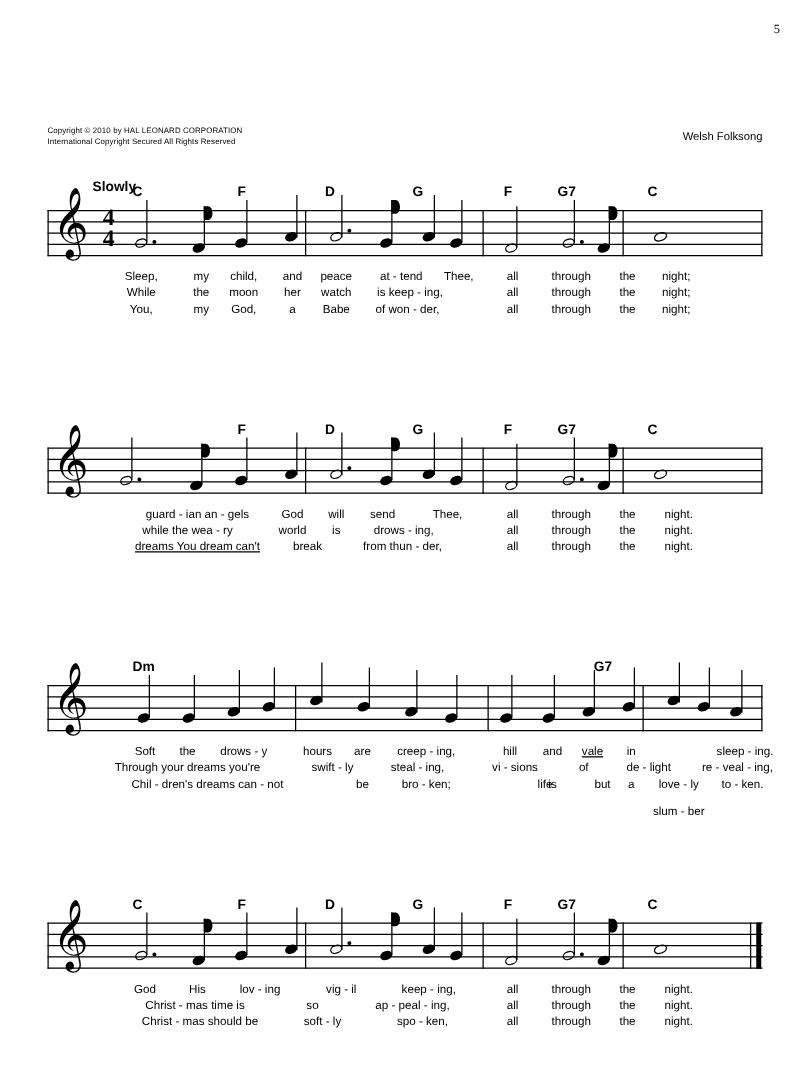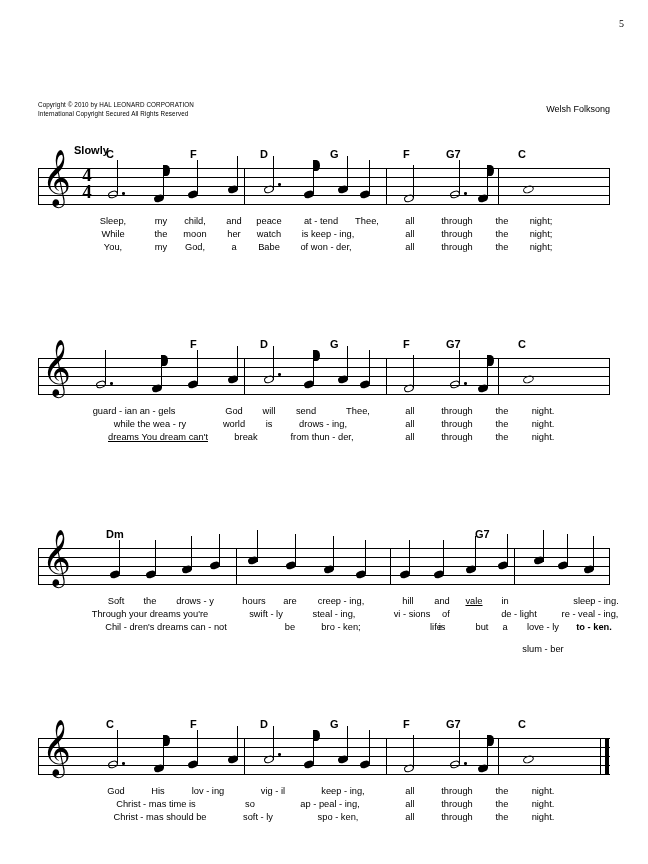--- a/index.html
+++ b/index.html
@@ -393,21 +393,21 @@
     <div class="dot" style="left:426px; top:24px;"></div>
 
     <div class="note" style="left:440px; top:27px;"></div>
     <div class="stem" style="left:449px; top:-3px; height:33px;"></div>
     <div class="flag" style="left:449px; top:-3px;"></div>
 
     <div class="note open" style="left:485px; top:18px;"></div>
 
     <div class="lyrics" style="top:48px;">
       <div class="lyric-line">
-        <span class="lyric" style="left:96px;">guard - ian  an - gels</span>
+        <span class="lyric" style="left:120px;">guard - ian  an - gels</span>
         <span class="lyric" style="left:196px;">God</span>
         <span class="lyric" style="left:231px;">will</span>
         <span class="lyric" style="left:268px;">send</span>
         <span class="lyric" style="left:320px;">Thee,</span>
         <span class="lyric" style="left:372px;">all</span>
         <span class="lyric" style="left:419px;">through</span>
         <span class="lyric" style="left:464px;">the</span>
         <span class="lyric" style="left:505px;">night.</span>
       </div>
       <div class="lyric-line">
@@ -497,34 +497,34 @@
         <span class="lyric" style="left:436px;text-decoration:underline;">vale</span>
         <span class="lyric" style="left:467px;">in</span>
         <span class="lyric" style="left:505px;margin-top:48px;">slum - ber</span>
         <span class="lyric" style="left:558px;">sleep - ing.</span>
       </div>
       <div class="lyric-line">
         <span class="lyric" style="left:112px;">Through  your  dreams  you're</span>
         <span class="lyric" style="left:228px;">swift - ly</span>
         <span class="lyric" style="left:296px;">steal - ing,</span>
         <span class="lyric" style="left:374px;">vi - sions</span>
-        <span class="lyric" style="left:408px;">of</span>
+        <span class="lyric" style="left:429px;">of</span>
         <span class="lyric" style="left:481px;">de - light</span>
         <span class="lyric" style="left:552px;">re - veal - ing,</span>
       </div>
       <div class="lyric-line">
         <span class="lyric" style="left:128px;">Chil - dren's  dreams   can - not</span>
         <span class="lyric" style="left:252px;">be</span>
         <span class="lyric" style="left:303px;">bro - ken;</span>
         <span class="lyric" style="left:380px;padding-left:36px;">life</span>
         <span class="lyric" style="left:404px;">is</span>
         <span class="lyric" style="left:436px;padding-left:16px;">but</span>
         <span class="lyric" style="left:467px;">a</span>
         <span class="lyric" style="left:505px;">love - ly</span>
-        <span class="lyric" style="left:556px;font-weight:bold;">to - ken.</span>
+        <span class="lyric" style="left:556px;">to - ken.</span>
       </div>
     </div>
   </div>
 
   <div class="system" style="top:738px;">
     <div class="staff">
       <div class="line l0"></div>
       <div class="line l1"></div>
       <div class="line l2"></div>
       <div class="line l3"></div>

